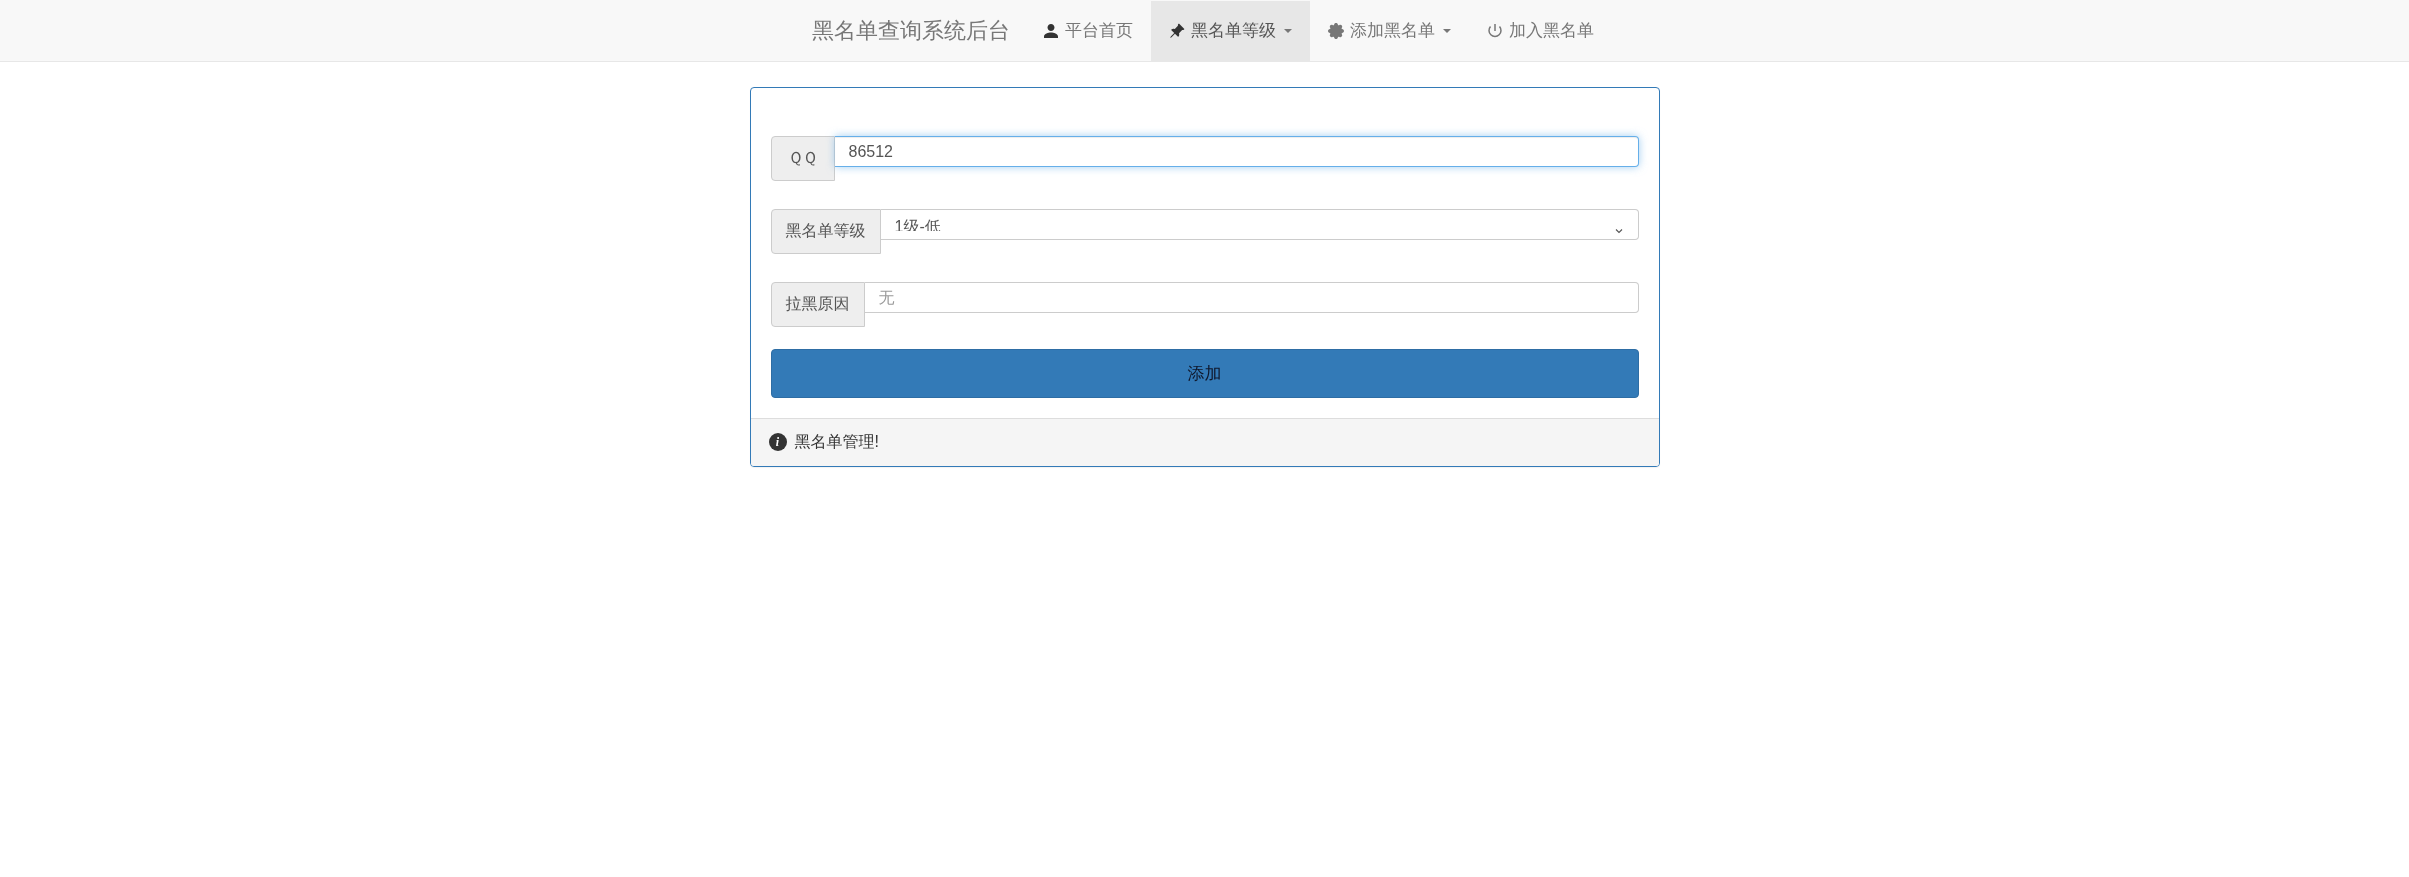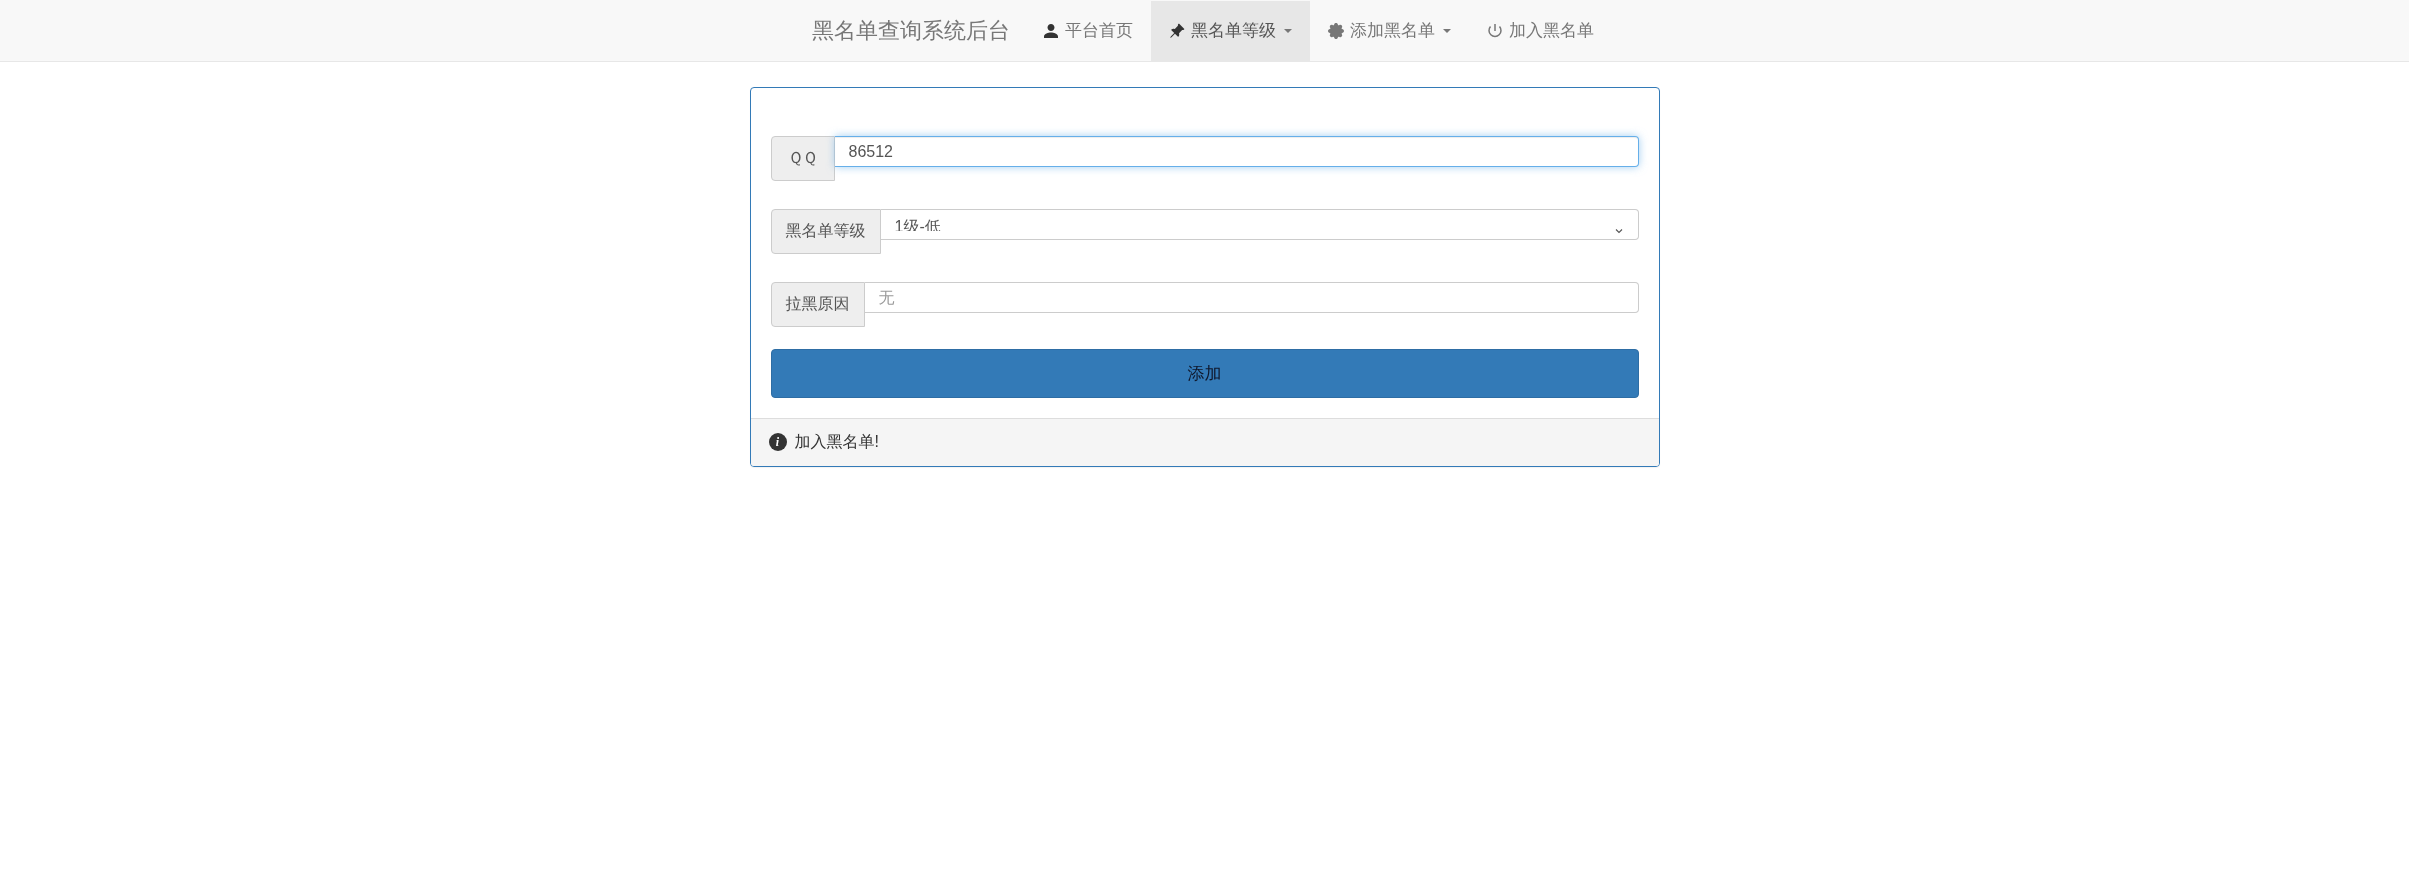--- a/index.html
+++ b/index.html
@@ -264,16 +264,16 @@
 
       <div class="input-group">
         <span class="input-group-addon">拉黑原因</span>
         <input type="text" class="form-control" placeholder="无" style="">
       </div>
 
       <button class="btn-primary">添加</button>
     </div>
     <div class="panel-footer">
       <span class="info-icon">i</span>
-      <span>加入黑名单!</span>
+      <span>黑名单管理!</span>
     </div>
   </div>
 </div>
 
 </body></html>

